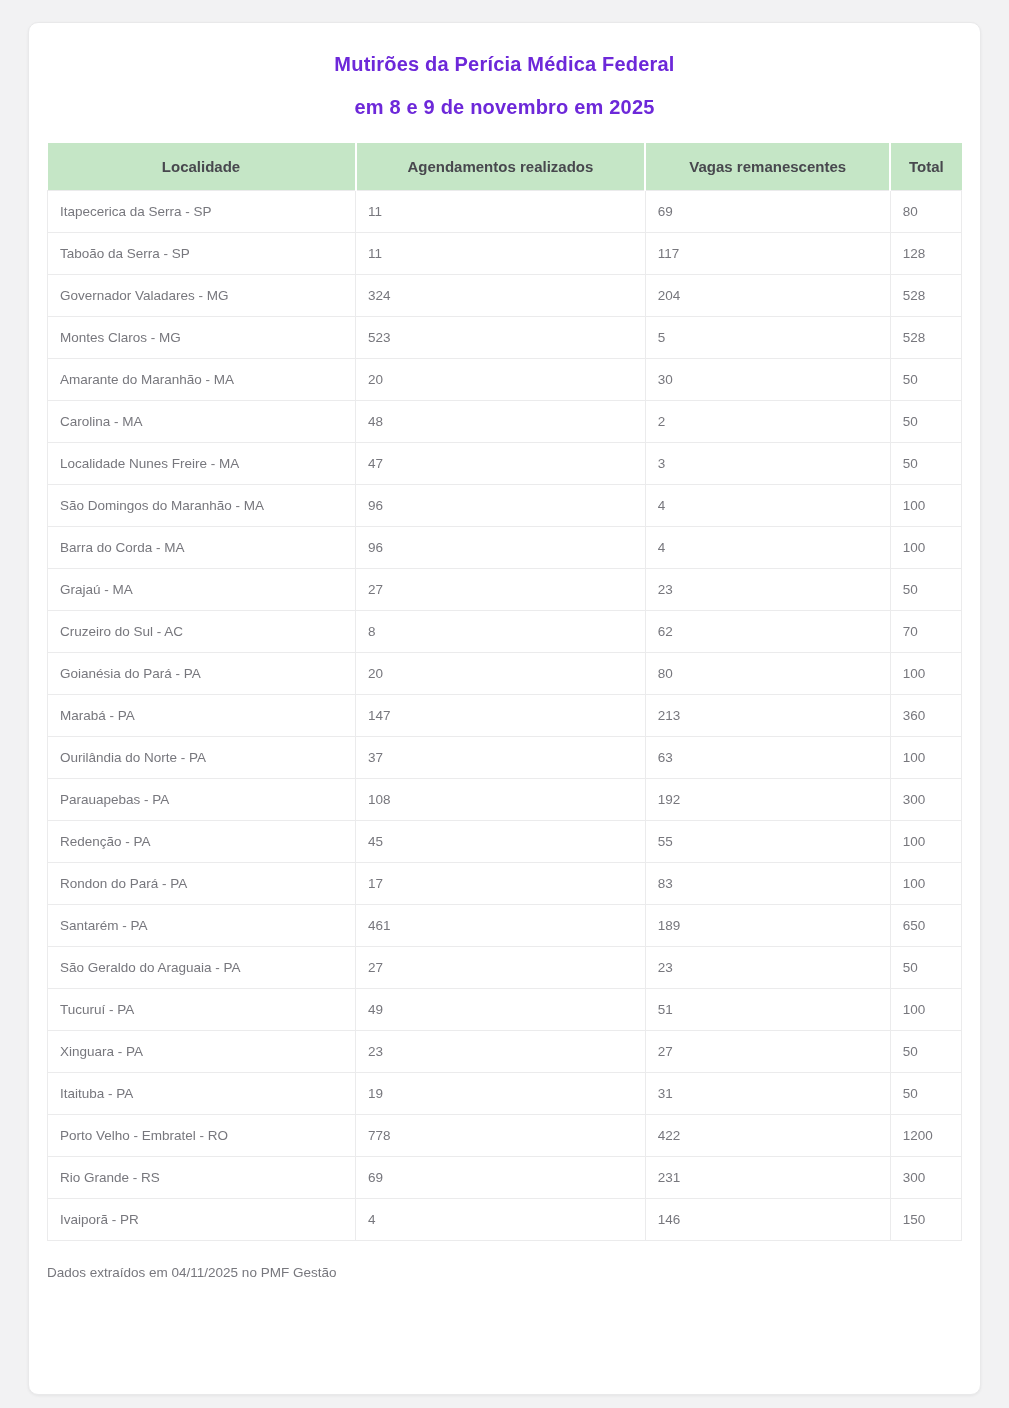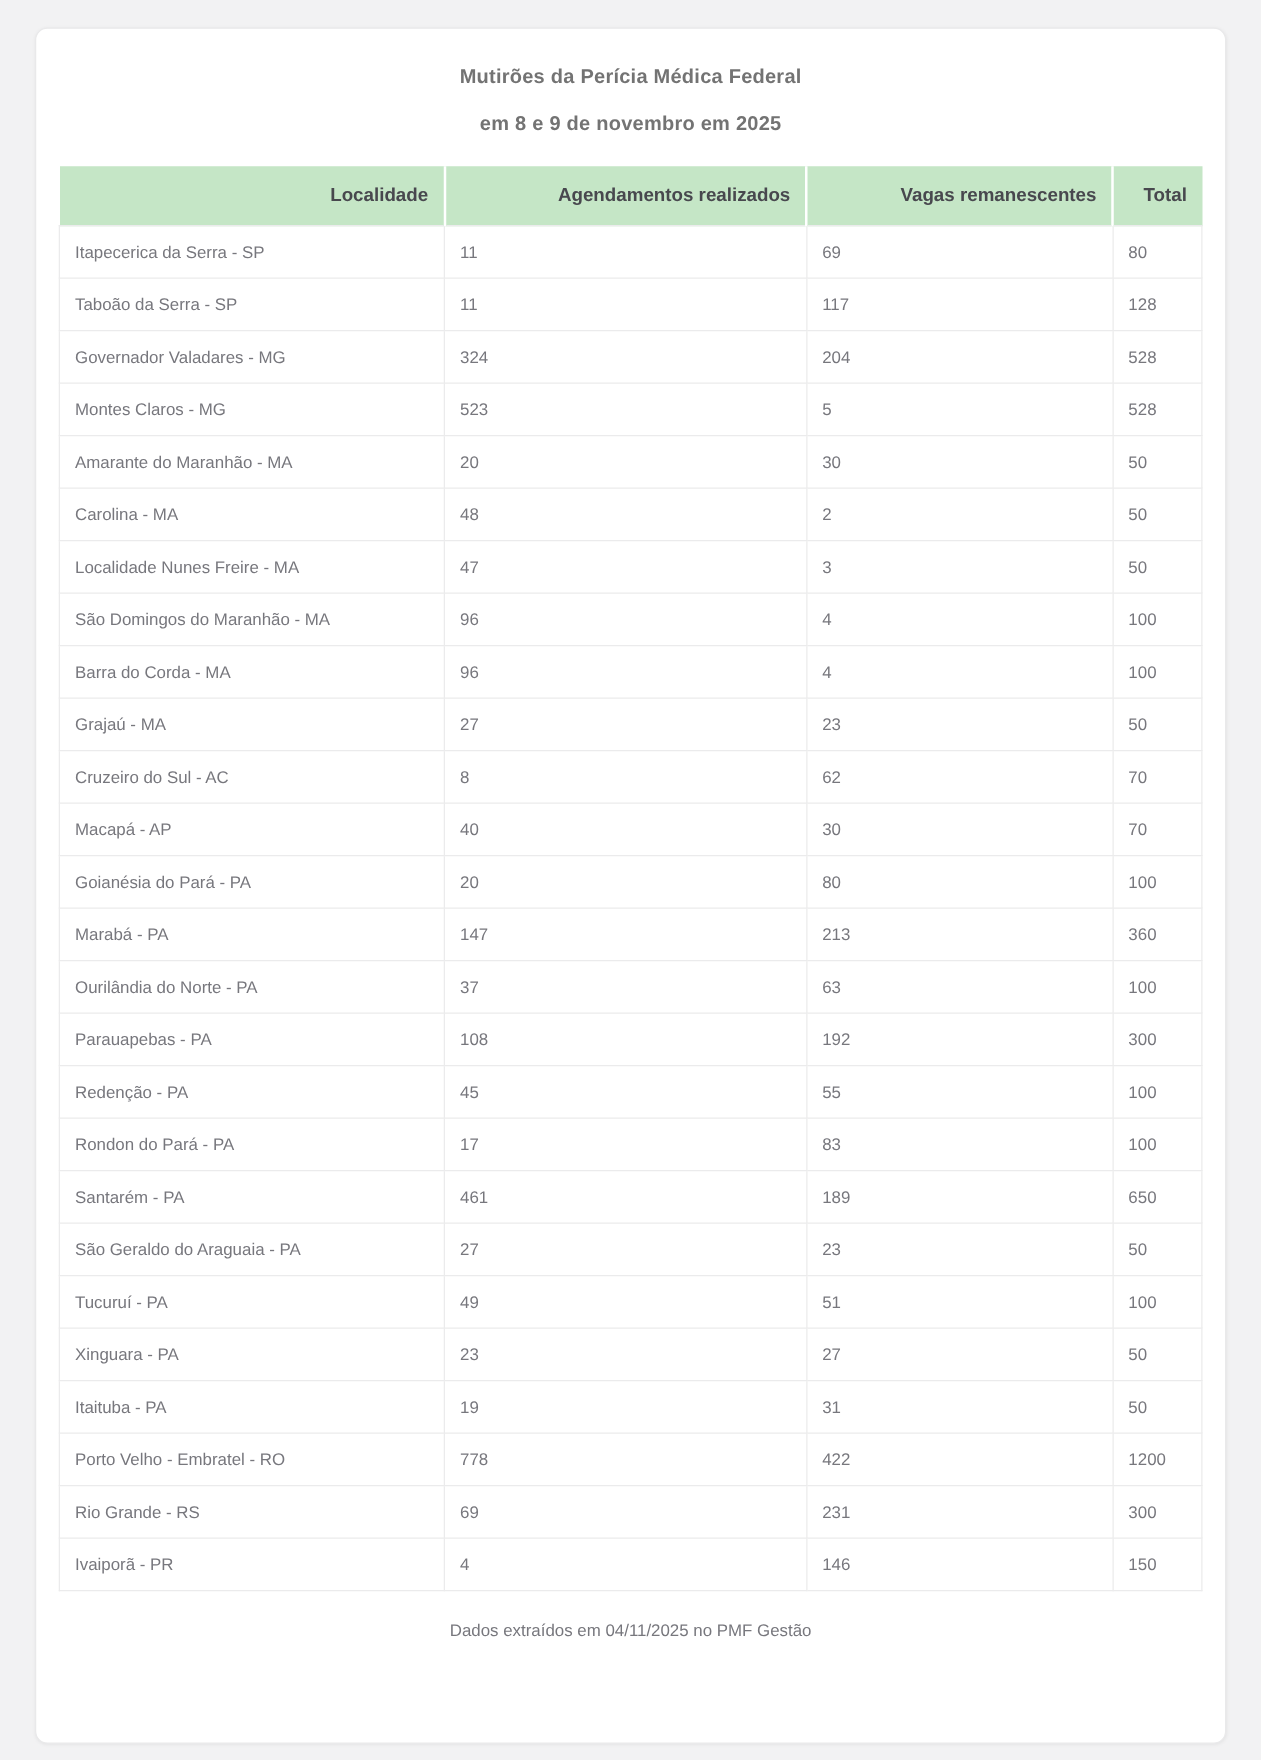--- a/index.html
+++ b/index.html
@@ -24,58 +24,58 @@
     border: 1px solid #e9e9ea;
     border-radius: 10px;
     box-shadow: 0 1px 3px rgba(0,0,0,0.06);
     padding: 30px 18px 40px 18px;
   }
   .titles {
     text-align: center;
     margin-bottom: 24px;
   }
   .title-line {
-    font-size: 16px;
+    font-size: 20px;
     font-weight: 700;
-    color: #737373;
+    color: #6d28d9;
     letter-spacing: 0.2px;
     margin: 0 0 20px 0;
   }
   .title-line:last-child { margin-bottom: 0; }
   table.data-table {
     width: 100%;
     border-collapse: collapse;
     table-layout: fixed;
   }
   table.data-table col.c1 { width: 33.7%; }
   table.data-table col.c2 { width: 31.7%; }
   table.data-table col.c3 { width: 26.8%; }
   table.data-table col.c4 { width: 7.8%; }
   thead th {
     background: #c5e6c6;
     color: #48484e;
     font-size: 15px;
     font-weight: 700;
-    text-align: right;
+    text-align: center;
     padding: 15px 12px;
     border: none;
   }
   thead th:not(:last-child) { border-right: 2px solid #ffffff; }
   tbody td {
     border: 1px solid #ebebec;
     color: #77777d;
     font-size: 13.5px;
     font-weight: 400;
     padding: 13px 12px;
     line-height: 15px;
     overflow: hidden;
     white-space: nowrap;
   }
   .footer-note {
-    text-align: center;
+    text-align: left;
     color: #77777d;
     font-size: 13.5px;
     margin-top: 24px;
   }
 </style>
 </head>
 <body>
 
 <div class="page">
   <div class="card">
@@ -161,26 +161,20 @@
             <td>23</td>
             <td>50</td>
           </tr>
           <tr>
             <td>Cruzeiro do Sul - AC</td>
             <td>8</td>
             <td>62</td>
             <td>70</td>
           </tr>
           <tr>
-            <td>Macapá - AP</td>
-            <td>40</td>
-            <td>30</td>
-            <td>70</td>
-          </tr>
-          <tr>
             <td>Goianésia do Pará - PA</td>
             <td>20</td>
             <td>80</td>
             <td>100</td>
           </tr>
           <tr>
             <td>Marabá - PA</td>
             <td>147</td>
             <td>213</td>
             <td>360</td>

